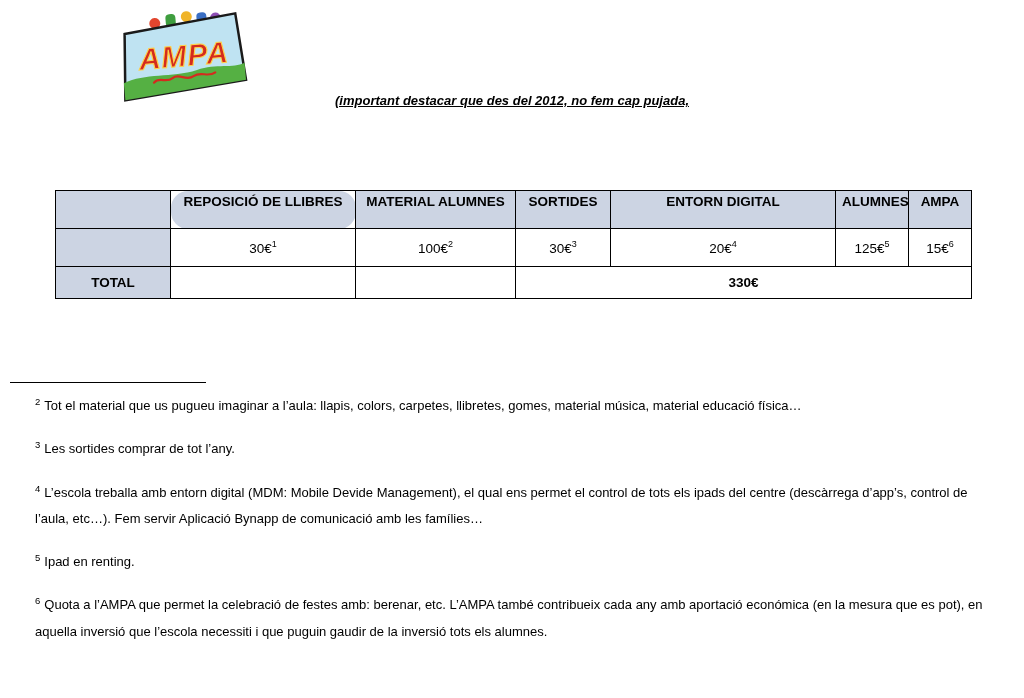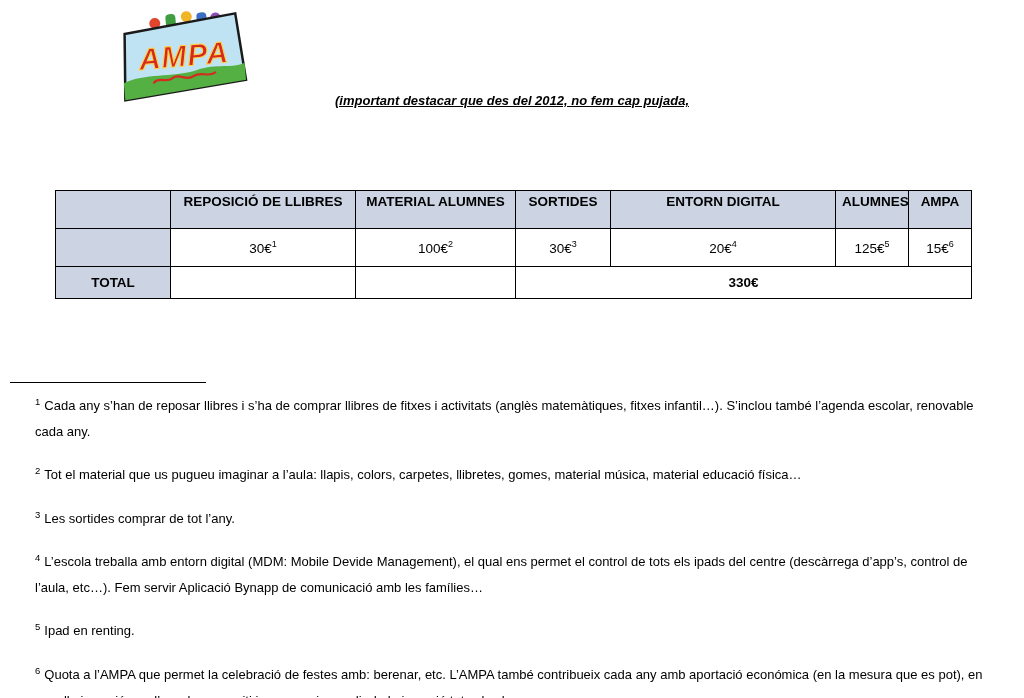--- a/index.html
+++ b/index.html
@@ -51,21 +51,21 @@
   }
   .payments th, .payments td {
     border: 1px solid #000;
     text-align: center;
     font-size: 13.5px;
     padding: 2px 6px;
     overflow: hidden;
   }
   .payments thead th { height: 38px; font-weight: bold; vertical-align: top; padding-top: 3px; }
   .shade { background: var(--table_shade, #ccd4e3); }
-  .pad-mid { padding-left: 16px; padding-right: 16px; }
+  .pad-mid { padding-left: 16px; padding-right: 16px; border-radius: 17px; }
   .pad-wide { padding-left: 26px; padding-right: 26px; }
   .sortides { word-break: break-all; padding-left: 14px; padding-right: 14px; }
   tr.amounts td { height: 38px; vertical-align: middle; }
   tr.amounts sup { font-size: 9px; }
   tr.total td { height: 32px; vertical-align: middle; }
   .total-label { font-weight: bold; }
   .total-value { font-weight: bold; font-size: 15px; }
 
   
   .footnotes { position: absolute; left: 35px; top: 389px; width: 962px; }
@@ -133,21 +133,20 @@
         <td class="shade total-label">TOTAL</td>
         <td></td>
         <td></td>
         <td colspan="4" class="total-value">330€</td>
       </tr>
     </tbody>
   </table>
 
   <div class="footnotes">
     <div class="fn-rule"></div>
-    <p class="fn"><sup>1</sup><span>Cada any s’han de reposar llibres i s’ha de comprar llibres de fitxes i activitats (anglès matemàtiques, fitxes infantil…). S’inclou també l’agenda escolar, renovable cada any.</span></p>
     <p class="fn"><sup>2</sup><span>Tot el material que us pugueu imaginar a l’aula: llapis, colors, carpetes, llibretes, gomes, material música, material educació física…</span></p>
     <p class="fn"><sup>3</sup><span>Les sortides comprar de tot l’any.</span></p>
     <p class="fn"><sup>4</sup><span>L’escola treballa amb entorn digital (MDM: Mobile Devide Management), el qual ens permet el control de tots els ipads del centre (descàrrega d’app’s, control de l’aula, etc…). Fem servir Aplicació Bynapp de comunicació amb les famílies…</span></p>
     <p class="fn"><sup>5</sup><span>Ipad en renting.</span></p>
     <p class="fn"><sup>6</sup><span>Quota a l’AMPA que permet la celebració de festes amb: berenar, etc. L’AMPA també contribueix cada any amb aportació económica (en la mesura que es pot), en aquella inversió que l’escola necessiti i que puguin gaudir de la inversió tots els alumnes.</span></p>
   </div>
 
 </div>
 
 </body></html>

